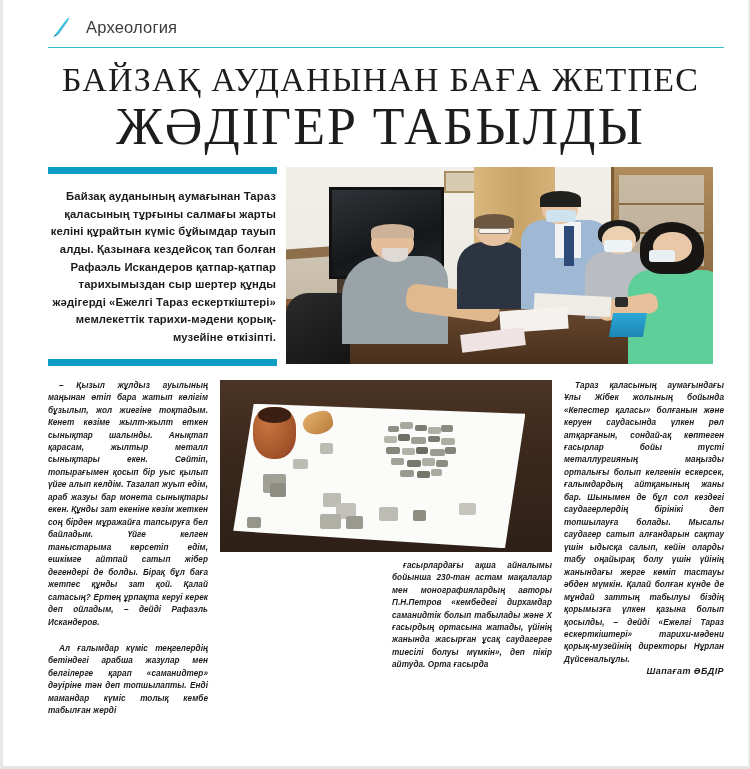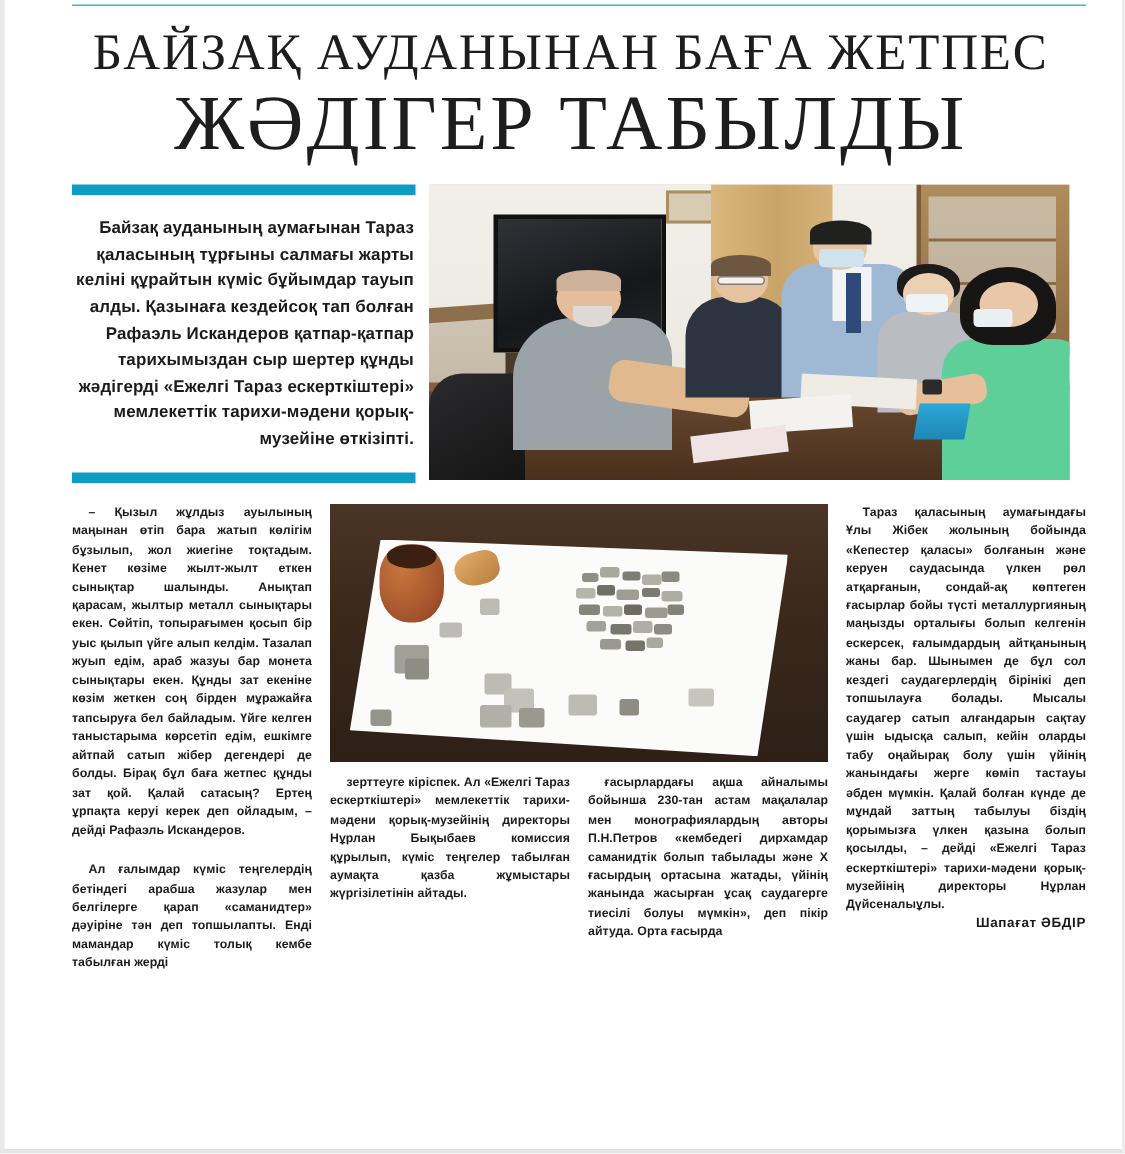--- a/index.html
+++ b/index.html
@@ -194,20 +194,21 @@
 
   
   .body-zone {
     display: flex;
     margin-top: 14px;
     gap: 12px;
   }
   .col {
     width: 160px;
     flex: 0 0 160px;
+    font-style: italic;
   }
   .col p {
     margin: 0;
     font-size: 8.2px;
     line-height: 1.52;
     color: #1c1c1c;
     text-align: justify;
     text-indent: 11px;
     letter-spacing: .05px;
     font-family: "Liberation Sans", sans-serif;
@@ -252,20 +253,28 @@
     color: #1a1a1a;
     letter-spacing: .4px;
   }
 </style>
 </head>
 <body>
 
 <div class="page">
   <div class="content">
 
+    <div class="rubric">
+      <svg class="pen-icon" viewBox="0 0 26 26">
+        <path d="M21.5 3.2 C19.5 4.2 17.2 6.8 14.6 10.4 L8.0 19.6 L5.6 22.9 L9.2 20.9 L16.0 11.5 C18.6 7.9 20.6 5.2 21.5 3.2 Z" fill="#2ec3dd"></path>
+        <path d="M21.5 3.2 C20.9 5.3 19.3 7.9 16.9 11.3 L10.4 20.4 L9.2 20.9 L16.0 11.5 C18.6 7.9 20.6 5.2 21.5 3.2 Z" fill="#1e9bbd"></path>
+        <path d="M5.6 22.9 L9.2 20.9 L7.6 20.2 Z" fill="#14799a"></path>
+      </svg>
+      <span class="rubric-label">Археология</span>
+    </div>
     <div class="rubric-rule"></div>
 
     <div class="headline-block">
       <div class="headline-1">БАЙЗАҚ АУДАНЫНАН БАҒА ЖЕТПЕС</div>
       <div class="headline-2">ЖӘДІГЕР ТАБЫЛДЫ</div>
     </div>
 
     <div class="top-zone">
 
       <div class="lede-wrap">
@@ -374,21 +383,20 @@
           <span class="smallbit" style="left:35%;top:72%;width:6%;height:9%;background:#c3c2ba;"></span>
           <span class="smallbit" style="left:30%;top:78%;width:6.5%;height:9%;background:#b1b0a7;"></span>
           <span class="smallbit" style="left:38%;top:79%;width:5%;height:8%;background:#9a998f;"></span>
           <span class="smallbit" style="left:48%;top:74%;width:5.5%;height:8%;"></span>
           <span class="smallbit" style="left:58%;top:76%;width:4%;height:6%;background:#8e8d84;"></span>
           <span class="smallbit" style="left:72%;top:72%;width:5%;height:7%;background:#c6c5bd;"></span>
           <span class="smallbit" style="left:8%;top:80%;width:4.5%;height:6%;background:#96958c;"></span>
         </div>
         <div class="body-zone" style="margin-top:0;gap:12px;">
           <div class="col">
-            <p>зерттеуге кіріспек. Ал «Ежелгі Тараз ескерткіштері» мемлекеттік тарихи-мәдени қорық-музейінің директоры Нұрлан Бықыбаев комиссия құрылып, күміс теңгелер табылған аумақта қазба жұмыстары жүргізілетінін айтады.</p>
           </div>
           <div class="col">
             <p>ғасырлардағы ақша айналымы бойынша 230-тан астам мақалалар мен монографиялардың авторы П.Н.Петров «кембедегі дирхамдар саманидтік болып табылады және Х ғасырдың ортасына жатады, үйінің жанында жасырған ұсақ саудагерге тиесілі болуы мүмкін», деп пікір айтуда. Орта ғасырда</p>
           </div>
         </div>
       </div>
 
       <div class="col">
         <p>Тараз қаласының аумағындағы Ұлы Жібек жолының бойында «Кепестер қаласы» болғанын және керуен саудасында үлкен рөл атқарғанын, сондай-ақ көптеген ғасырлар бойы түсті металлургияның маңызды орталығы болып келгенін ескерсек, ғалымдардың айтқанының жаны бар. Шынымен де бұл сол кездегі саудагерлердің бірінікі деп топшылауға болады. Мысалы саудагер сатып алғандарын сақтау үшін ыдысқа салып, кейін оларды табу оңайырақ болу үшін үйінің жанындағы жерге көміп тастауы әбден мүмкін. Қалай болған күнде де мұндай заттың табылуы біздің қорымызға үлкен қазына болып қосылды, – дейді «Ежелгі Тараз ескерткіштері» тарихи-мәдени қорық-музейінің директоры Нұрлан Дүйсеналыұлы.</p>
         <div class="byline">Шапағат ӘБДІР</div>

